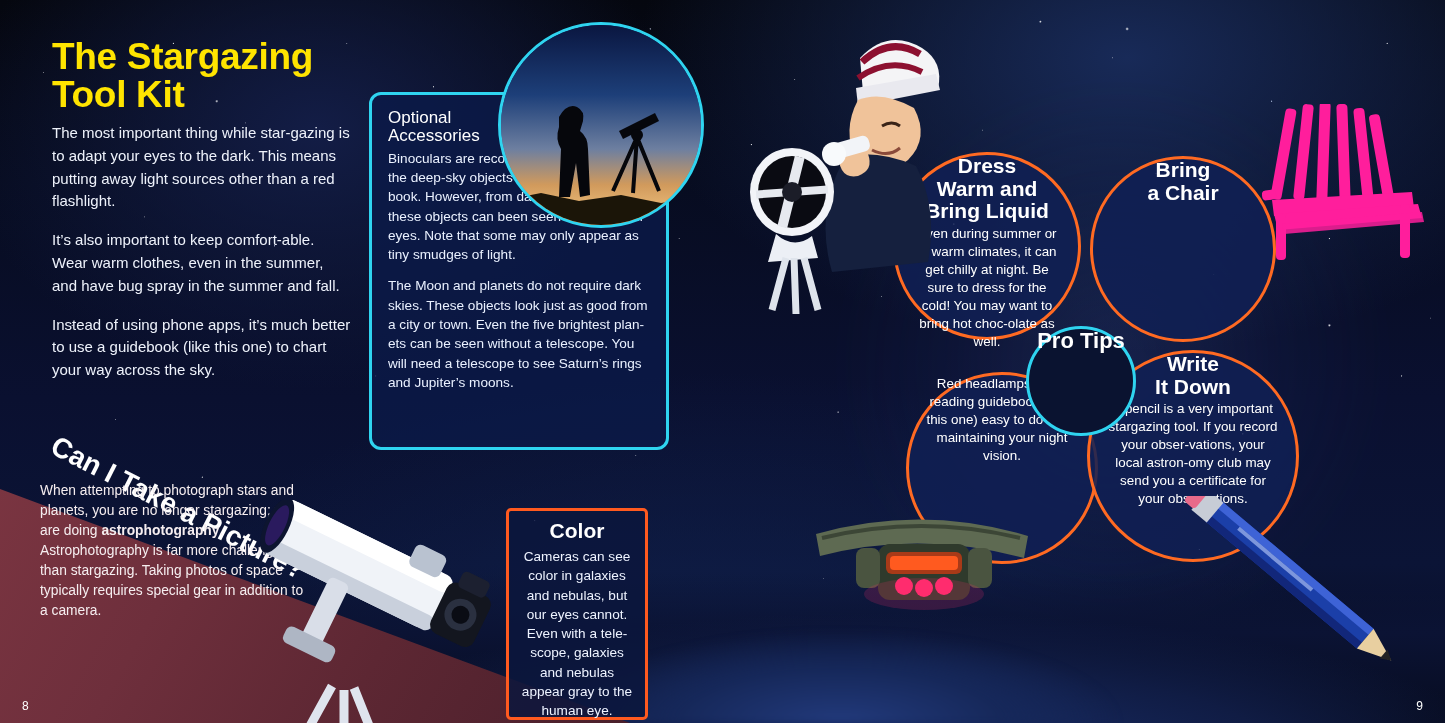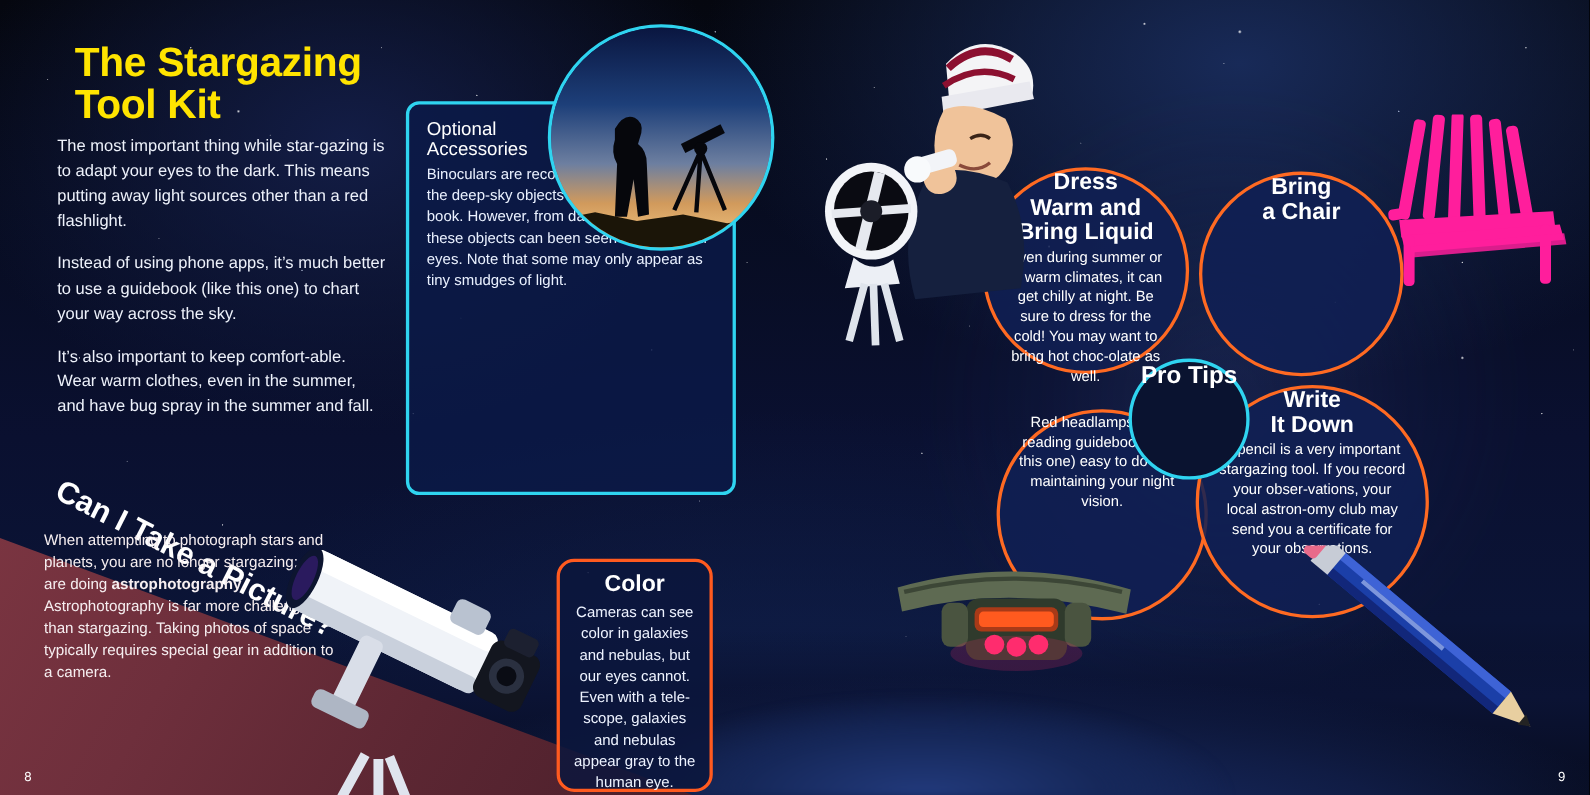--- a/index.html
+++ b/index.html
@@ -142,21 +142,20 @@
   .headline {
     position: absolute;
     left: 52px;
     top: 38px;
     width: 330px;
     color: #ffe400;
     font-weight: bold;
     font-size: 37px;
     line-height: 1.03;
     letter-spacing: -0.3px;
-    margin-left: 16px;
   }
   .intro {
     position: absolute;
     left: 52px;
     top: 122px;
     width: 300px;
     color: #eef2fb;
     font-size: 15px;
     line-height: 1.52;
   }
@@ -215,21 +214,21 @@
 
   
   .panel-color {
     position: absolute;
     left: 506px;
     top: 508px;
     width: 142px;
     height: 212px;
     background: rgba(12,22,60,.86);
     border: 3px solid #ff5a1f;
-    border-radius: 16px;
+    border-radius: 5px;
     box-sizing: border-box;
     padding: 8px 4px;
     text-align: center;
   }
   .panel-color h3 {
     margin: 0 0 4px 0;
     color: #fff;
     font-size: 21px;
     font-weight: bold;
   }
@@ -350,28 +349,29 @@
   <div class="stars3"></div>
   <div class="ground"></div>
   <div class="ridge"></div>
   <div class="red-wedge"></div>
 
   <div class="headline" style="white-space: pre-line;">The Stargazing
 Tool Kit</div>
 
   <div class="intro">
     <p>The most important thing while star-gazing is to adapt your eyes to the dark. This means putting away light sources other than a red flashlight.</p>
+    <p>It’s also important to keep comfort-able. Wear warm clothes, even in the summer, and have bug spray in the summer and fall.</p>
     <p>Instead of using phone apps, it’s much better to use a guidebook (like this one) to chart your way across the sky.</p>
-    <p>It’s also important to keep comfort-able. Wear warm clothes, even in the summer, and have bug spray in the summer and fall.</p>
   </div>
 
   <div class="panel-accessories">
     <h2 style="white-space: pre-line;">Optional
 Accessories</h2>
     <p class="acc-wrap-first" style="shape-outside: none; width: 100%;">Binoculars are recommended to magnify the deep-sky objects mentioned in this book. However, from dark skies, most of these objects can been seen with just your eyes. Note that some may only appear as tiny smudges of light.</p>
+    <p class="acc-rest">The Moon and planets do not require dark skies. These objects look just as good from a city or town. Even the five brightest plan-ets can be seen without a telescope. You will need a telescope to see Saturn’s rings and Jupiter’s moons.</p>
   </div>
 
   <div class="photo-circle">
     <svg class="silhouette" viewBox="0 0 200 200">
       <defs>
         <linearGradient id="skyg" x1="0" y1="0" x2="0" y2="1">
           <stop offset="0%" stop-color="#0a1640"></stop>
           <stop offset="35%" stop-color="#1d3f79"></stop>
           <stop offset="62%" stop-color="#6d7fa0"></stop>
           <stop offset="80%" stop-color="#d19a5c"></stop>

